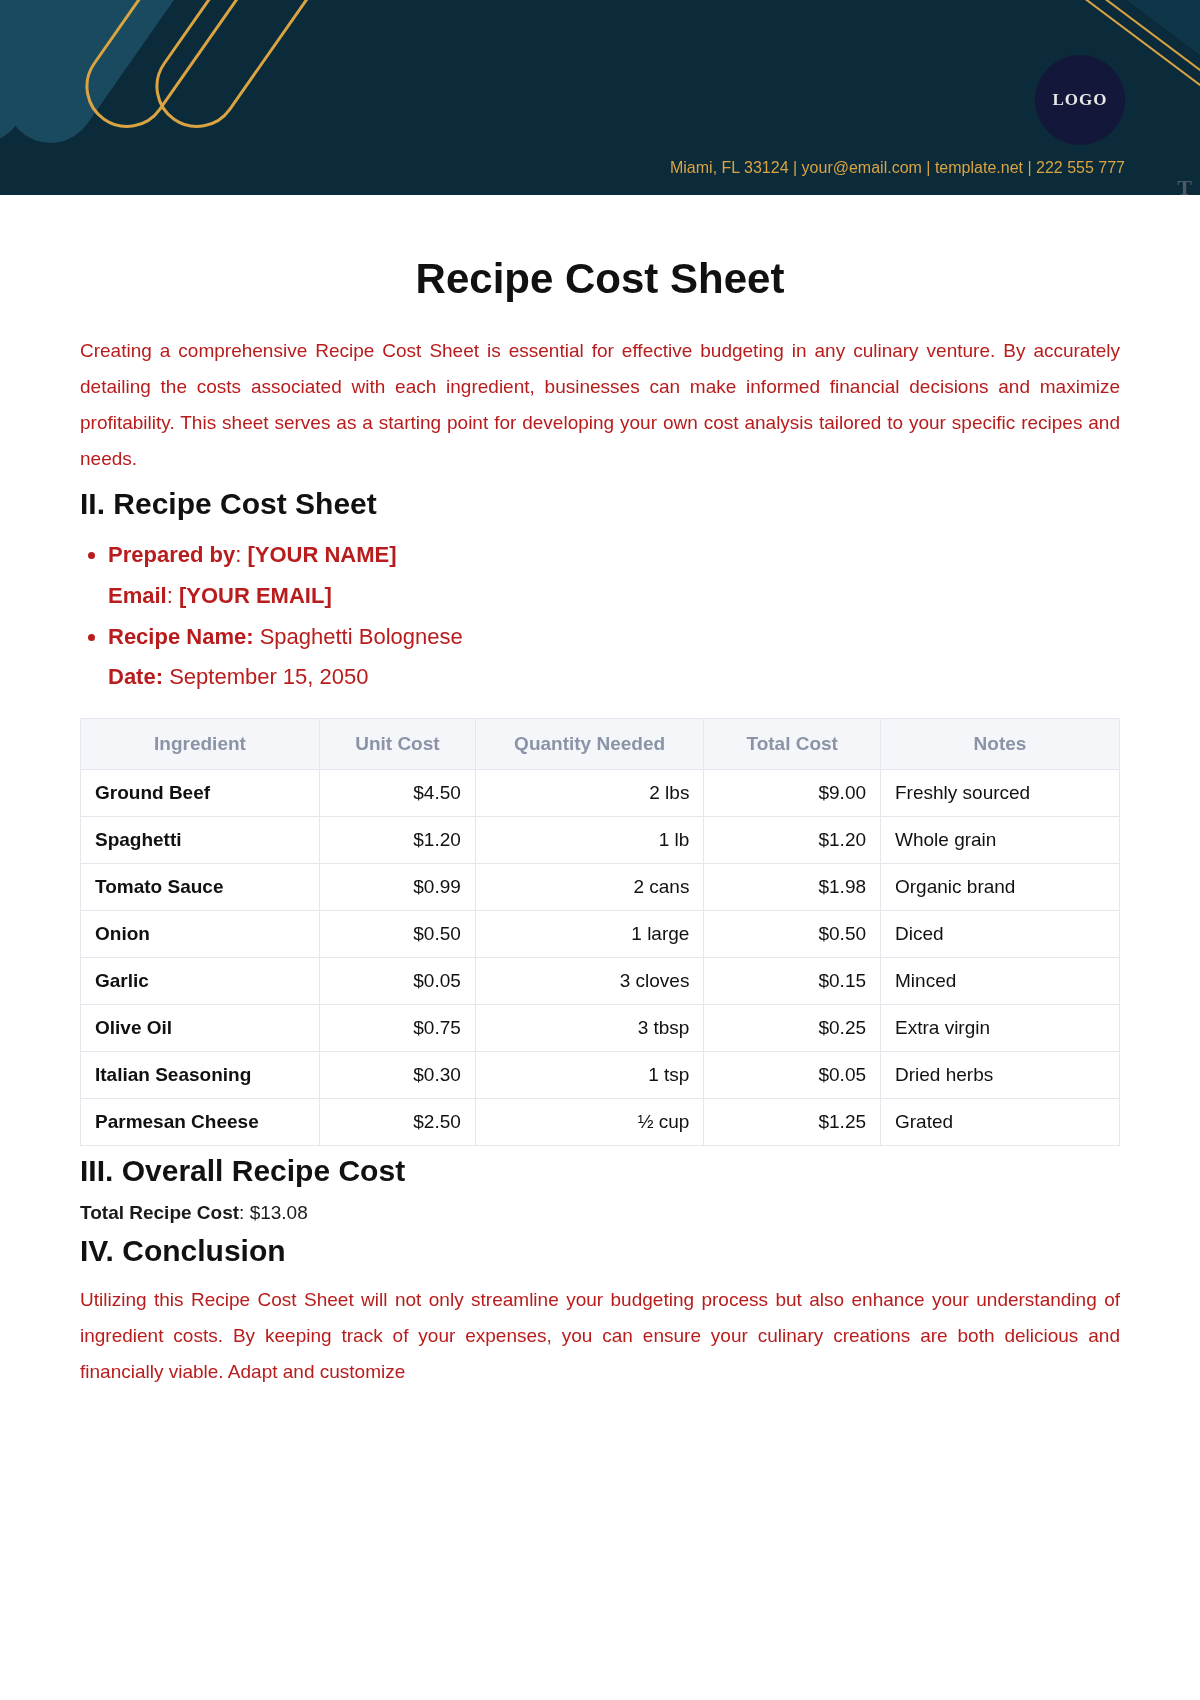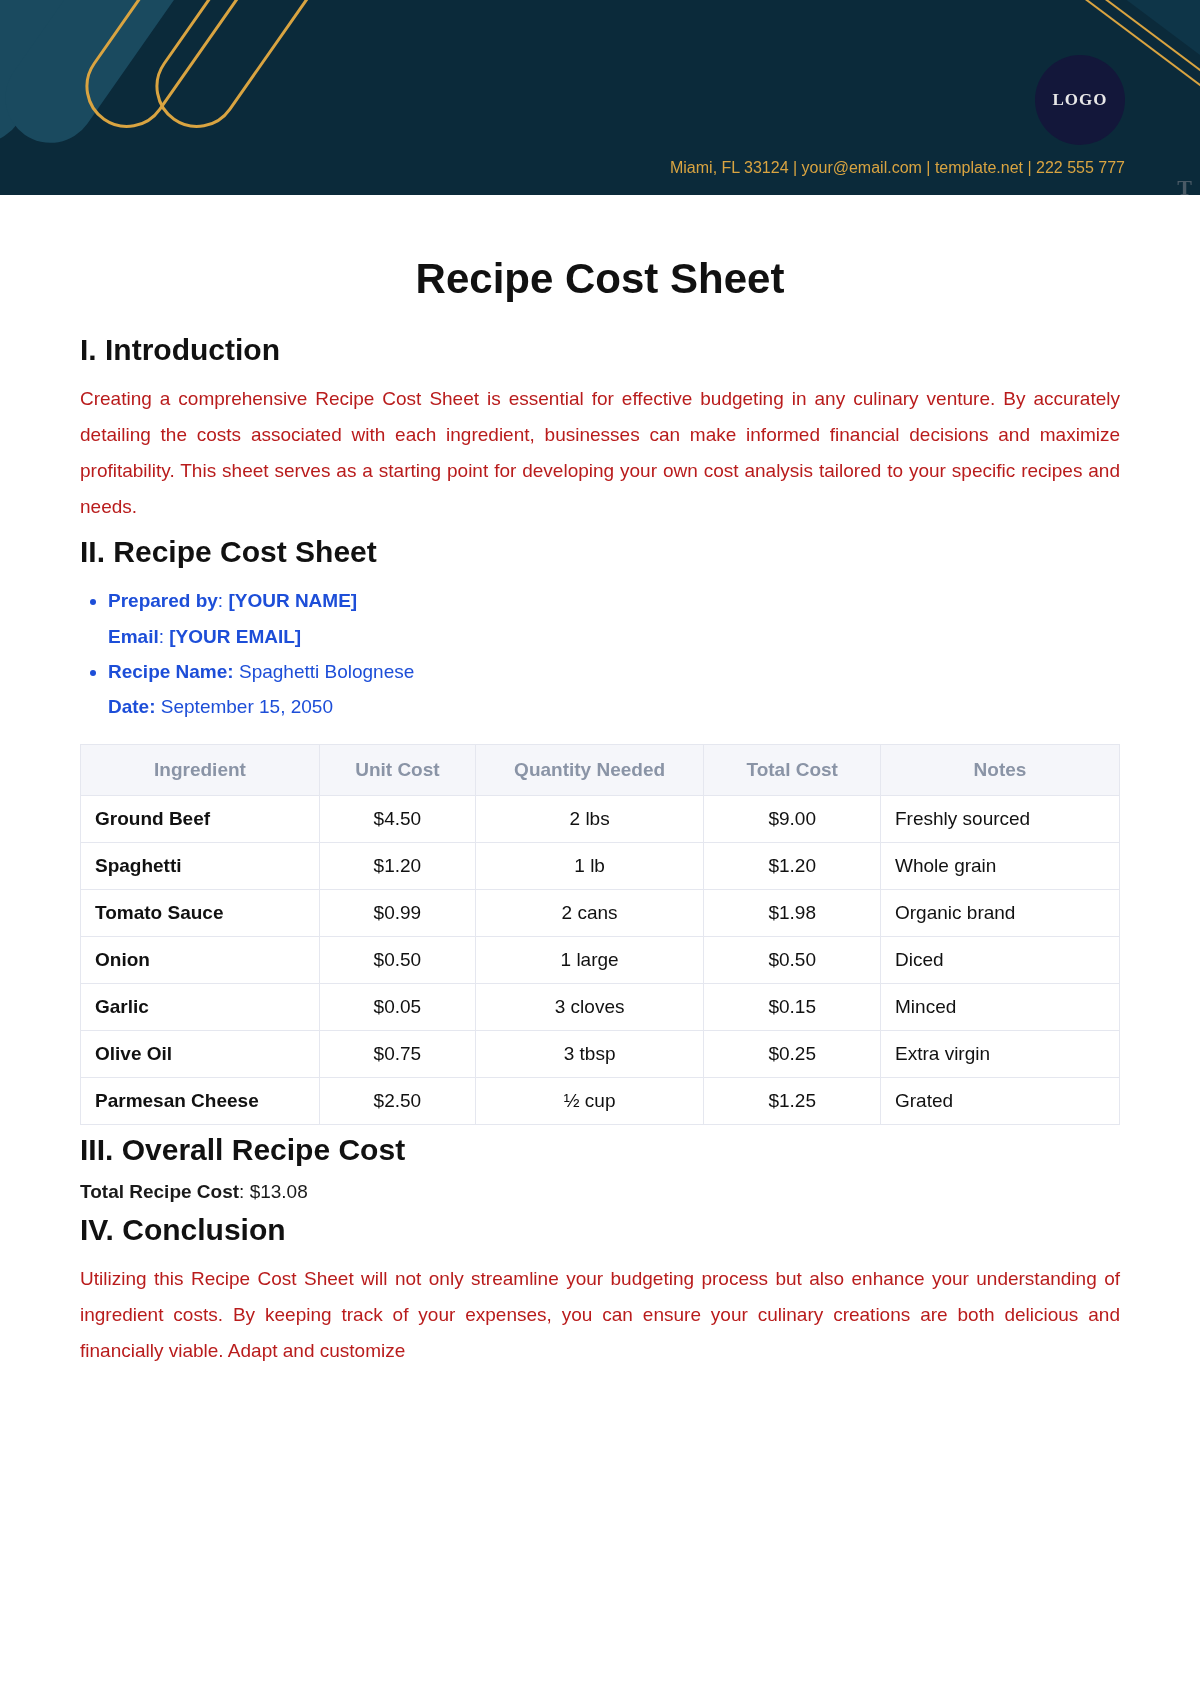--- a/index.html
+++ b/index.html
@@ -80,44 +80,44 @@
     color: #b91c1c;
     text-align: justify;
     margin-bottom: 10px;
   }
   ul.meta {
     list-style: disc;
     padding-left: 28px;
     margin: 6px 0 20px 0;
   }
   ul.meta li {
-    font-size: 19px;
+    font-size: 22px;
     line-height: 1.85;
-    color: #1d4ed8;
+    color: #b91c1c;
   }
   ul.meta .lbl { font-weight: 700; }
   table.cost {
     width: 100%;
     border-collapse: collapse;
     font-size: 19px;
     margin-bottom: 8px;
     padding-left: 16px;
   }
   table.cost th {
     background: #f5f6fa;
     color: #8a94a6;
     font-weight: 700;
     padding: 14px 10px;
     border: 1px solid #e5e7ef;
     text-align: center;
   }
   table.cost td {
     border: 1px solid #e5e7ef;
     padding: 12px 14px;
-    text-align: center;
+    text-align: right;
     color: #111;
   }
   table.cost td.ing {
     text-align: left;
     font-weight: 700;
     margin-top: 12px;
   }
   table.cost td.notes {
     text-align: left;
     font-weight: 400;
@@ -154,21 +154,20 @@
   <div class="logo-circle">
     <span>LOGO</span>
   </div>
   <div class="contact-line">Miami, FL 33124 | your@email.com | template.net | 222 555 777</div>
   <div class="t-mark">T</div>
 </div>
 
 <div class="page">
   <h1 class="title">Recipe Cost Sheet</h1>
 
-  <h2 class="sec">I. Introduction</h2>
   <p class="body">Creating a comprehensive Recipe Cost Sheet is essential for effective budgeting in any culinary venture. By accurately detailing the costs associated with each ingredient, businesses can make informed financial decisions and maximize profitability. This sheet serves as a starting point for developing your own cost analysis tailored to your specific recipes and needs.</p>
 
   <h2 class="sec">II. Recipe Cost Sheet</h2>
 
   <ul class="meta">
     <li>
       <span class="lbl">Prepared by</span>: 
       <span class="lbl">[YOUR NAME]</span><br>
       <span class="lbl">Email</span>: 
       <span class="lbl">[YOUR EMAIL]</span>
@@ -228,20 +227,27 @@
           <td class="notes">Minced</td>
         </tr>
         <tr>
           <td class="ing">Olive Oil</td>
           <td>$0.75</td>
           <td>3 tbsp</td>
           <td>$0.25</td>
           <td class="notes">Extra virgin</td>
         </tr>
         <tr>
+          <td class="ing">Italian Seasoning</td>
+          <td>$0.30</td>
+          <td>1 tsp</td>
+          <td>$0.05</td>
+          <td class="notes">Dried herbs</td>
+        </tr>
+        <tr>
           <td class="ing">Parmesan Cheese</td>
           <td>$2.50</td>
           <td>½ cup</td>
           <td>$1.25</td>
           <td class="notes">Grated</td>
         </tr>
       </tbody>
   </table>
 
   <h2 class="sec">III. Overall Recipe Cost</h2>

